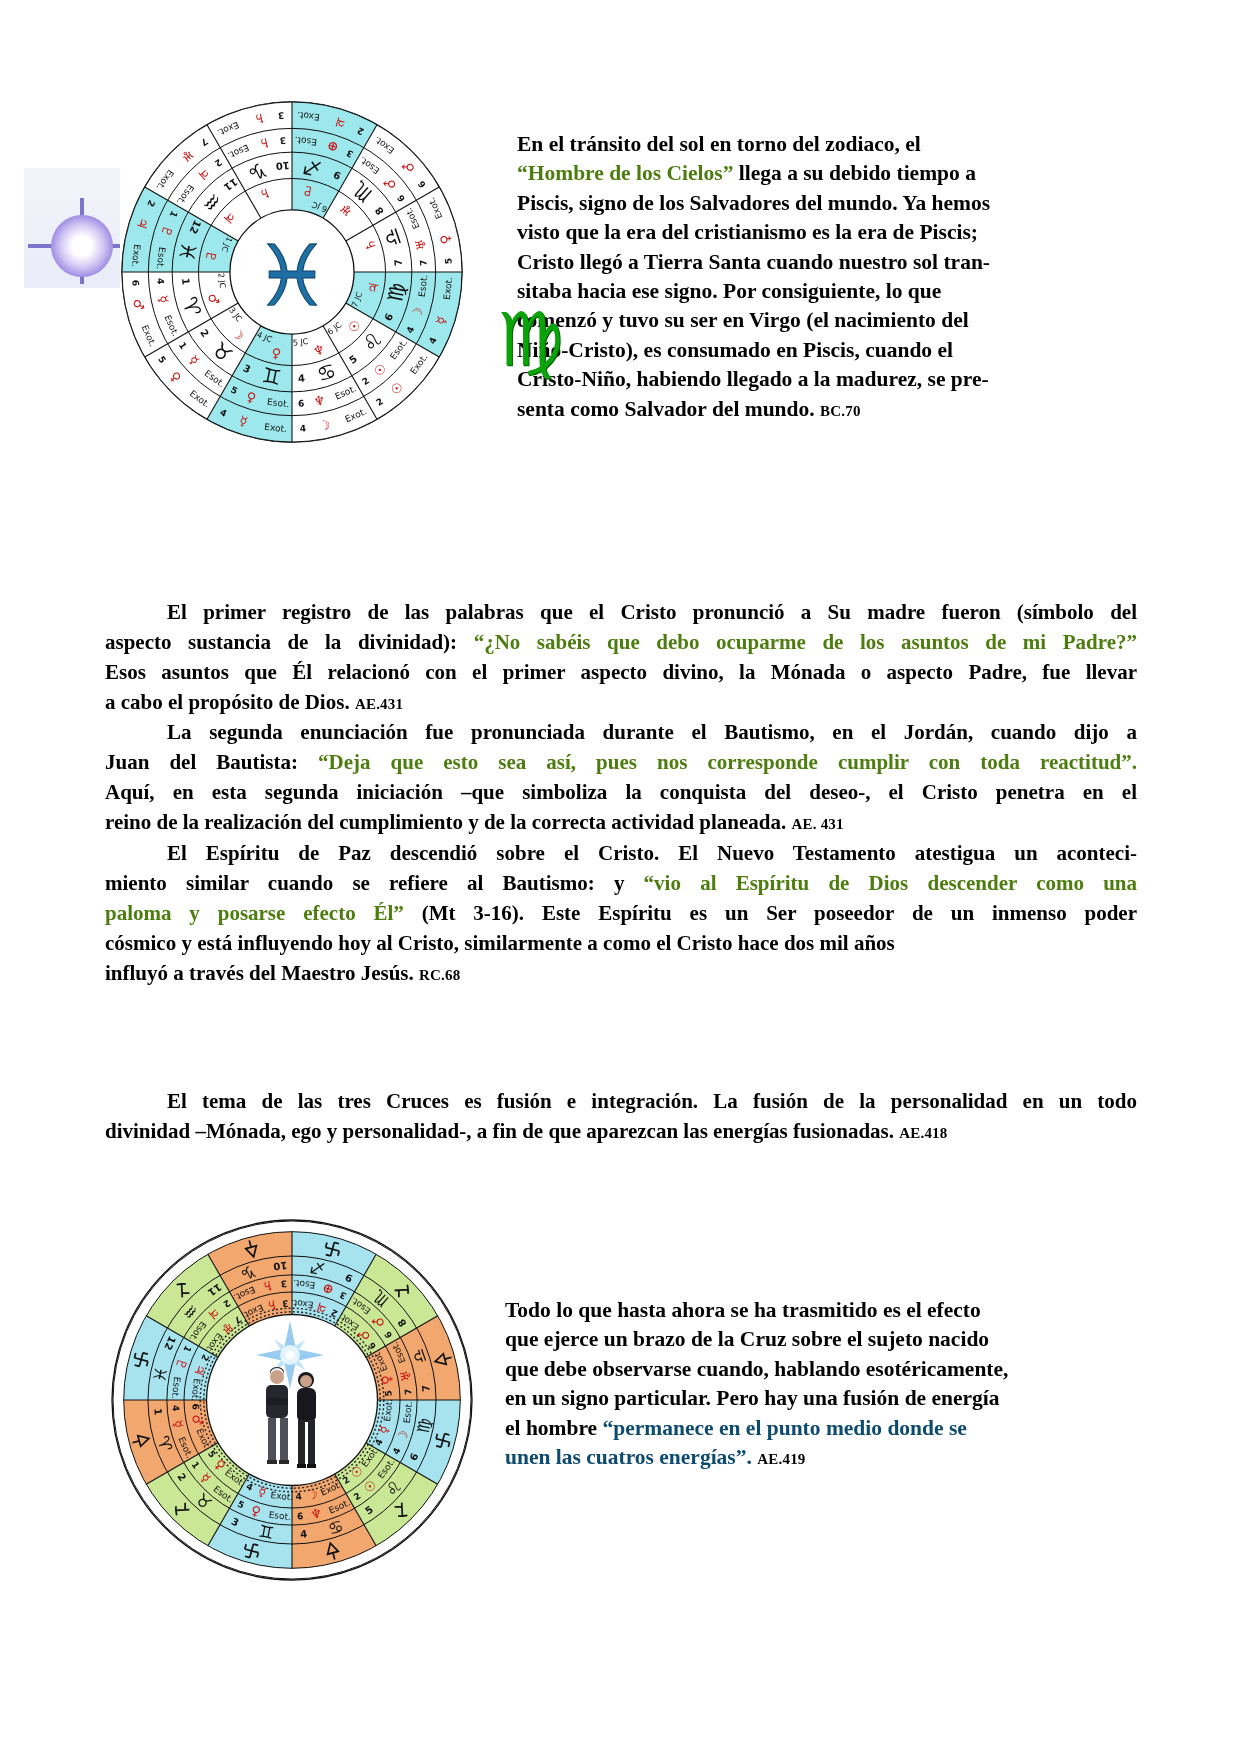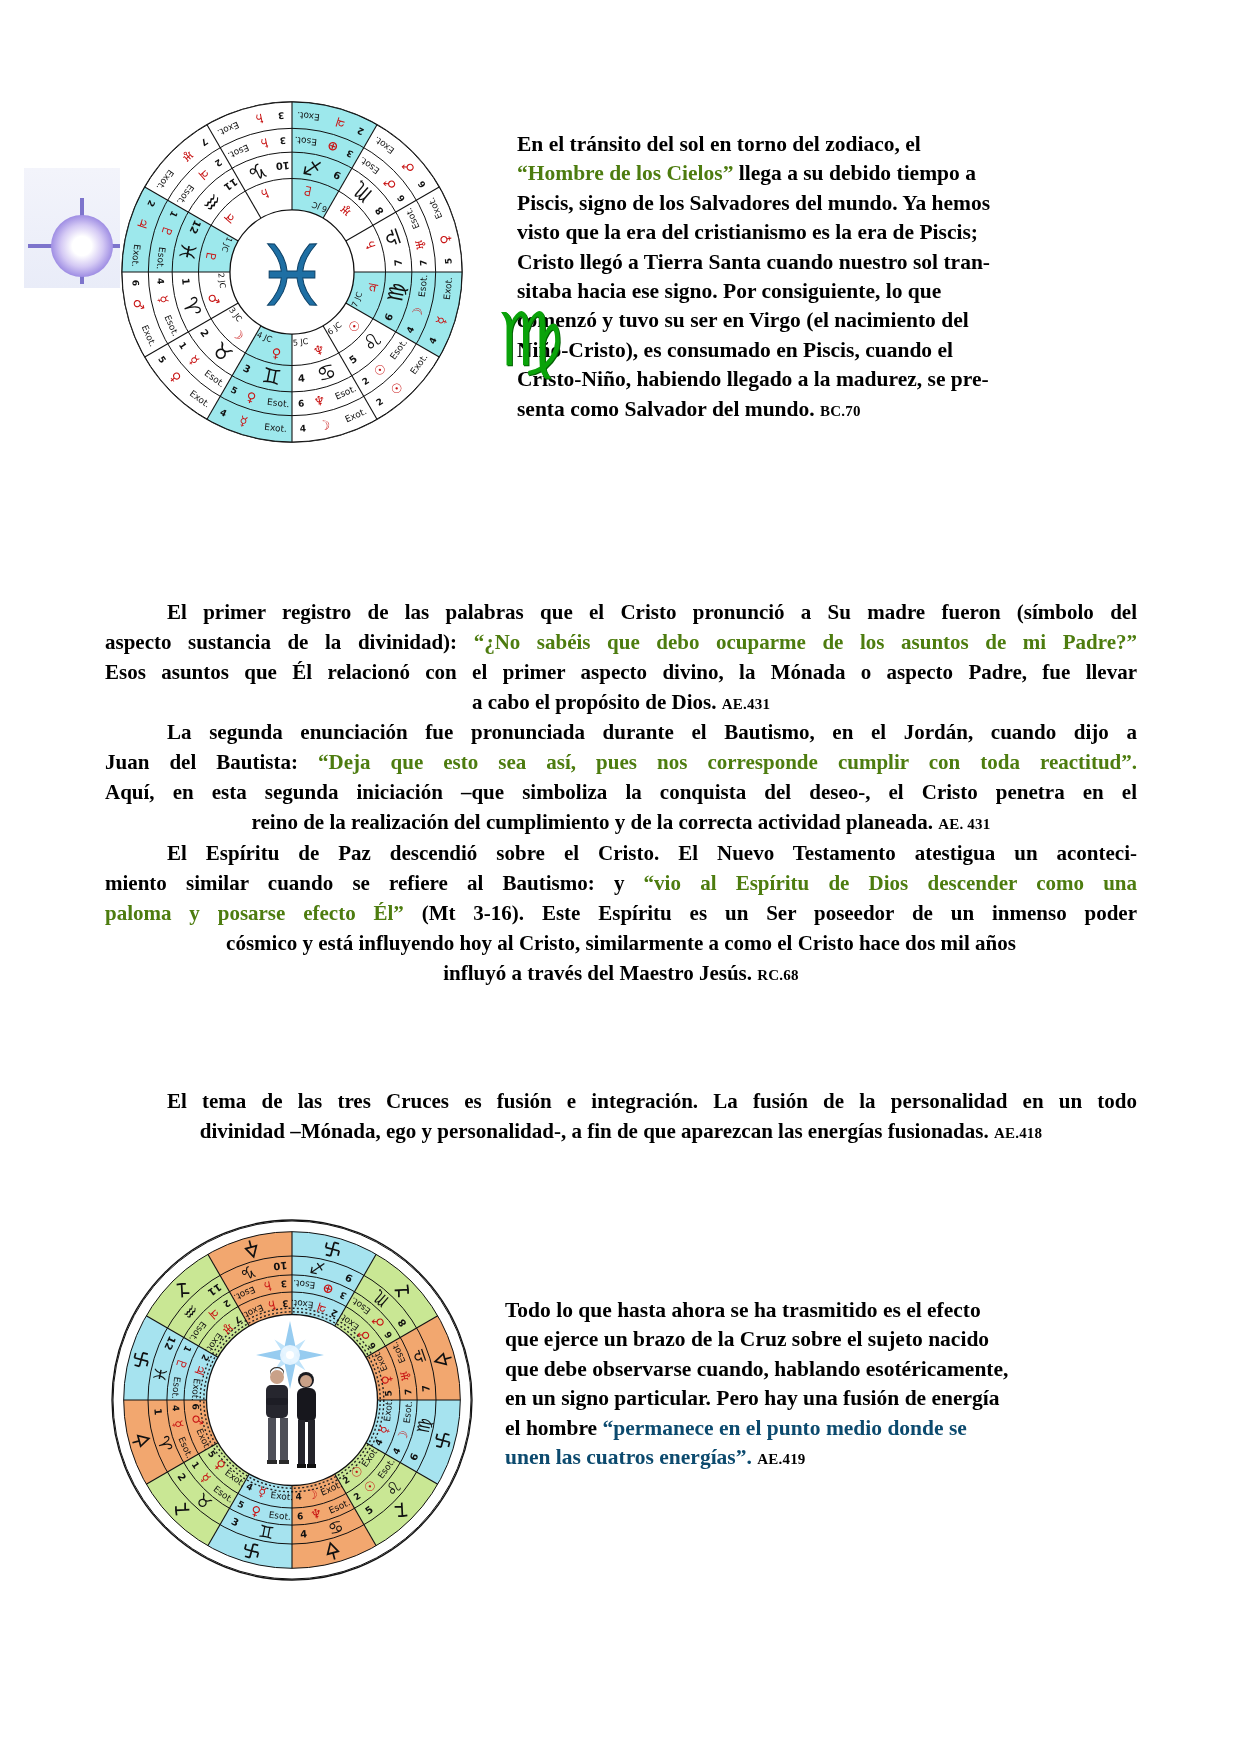--- a/index.html
+++ b/index.html
@@ -1,21 +1,21 @@
 <!DOCTYPE html>
 <html><head>
 <meta charset="utf-8">
 <style>
   html,body{margin:0;padding:0;background:#ffffff;}
   #page{position:relative;width:1240px;height:1755px;background:#ffffff;overflow:hidden;
         font-family:"Liberation Serif",serif;font-weight:bold;color:#000;}
   .abs{position:absolute;}
   .tcol .tl{white-space:nowrap;}
   .tl{line-height:29.4px;font-size:21.5px;}
-  .mid .tl{line-height:30.1px;font-size:21px;white-space:normal;text-align:center;}
+  .mid .tl{line-height:30.1px;font-size:21px;white-space:normal;}
   .mid{width:1032px;}
   .ind{text-indent:62px;}
   .just{text-align:justify;text-align-last:justify;}
   .c-red{color:#4d7c0f;}
   .c-blue{color:#0c4a6e;}
   .ref{font-size:15px;letter-spacing:.2px;}
   
   .orb-box{left:24px;top:168px;width:96px;height:120px;
            background:linear-gradient(180deg,#f3f4fb,#e9ecf8);}
   .orb-spike-v{left:56px;top:30px;width:4px;height:86px;background:#7d74cc;}

